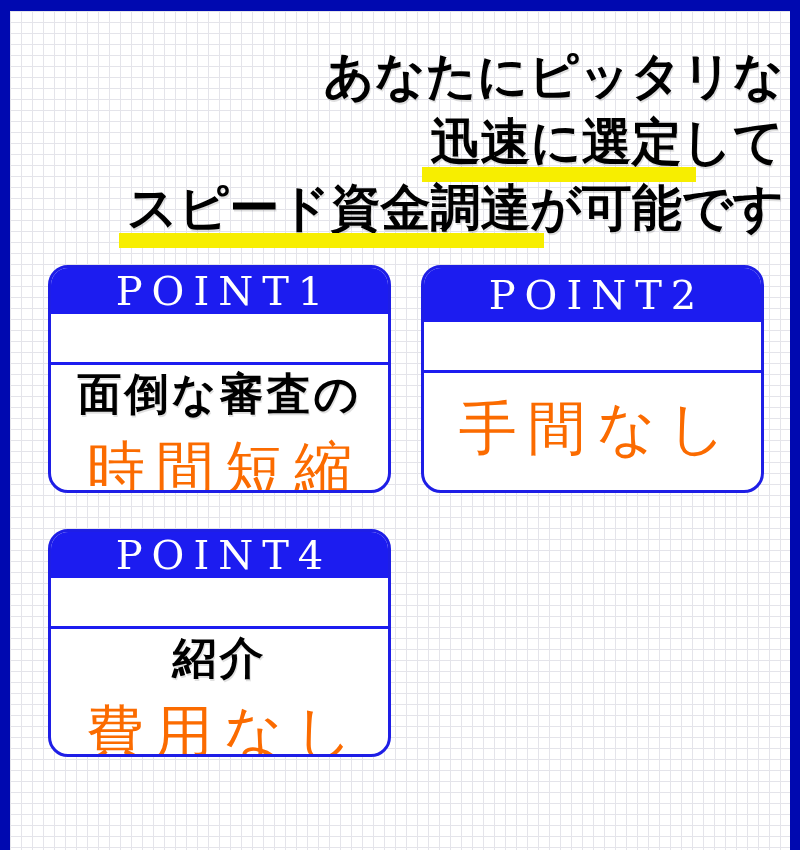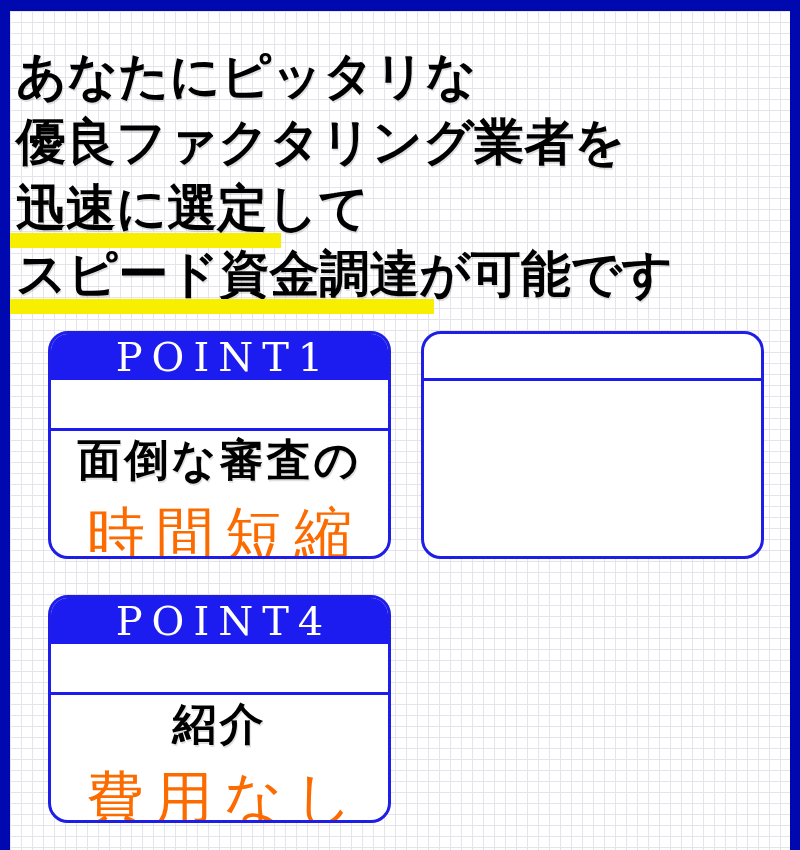--- a/index.html
+++ b/index.html
@@ -20,21 +20,21 @@
     border-right:10px solid var(--frame-blue);
     background-color:#ffffff;
     background-image:
       linear-gradient(to right, var(--grid-line) 1px, transparent 1px),
       linear-gradient(to bottom, var(--grid-line) 1px, transparent 1px);
     background-size:11px 11px;
     overflow:hidden;
   }
   .headline{
     padding:32px 6px 16px 6px;
-    text-align:left;
+    text-align:right;
     font-weight:bold;
     font-size:50px;
     line-height:66px;
     color:#000;
     text-shadow:1px 2px 0 rgba(0,0,0,0.12);
   }
   .hl{
     position:relative;
     display:inline-block;
   }
@@ -105,39 +105,42 @@
     white-space:nowrap;
   }
 </style>
 </head>
 <body>
 
 <div class="page">
 
   <div class="headline">
     <div>あなたにピッタリな</div>
-    <div>優良ファクタリング業者を</div>
     <div><span class="hl">迅速に選定</span><span>して</span></div>
     <div><span class="hl">スピード資金調達</span><span>が可能です</span></div>
   </div>
 
   <div class="points">
 
     <div class="card">
       <div class="card-header">
         <span>POINT1</span>
       </div>
       <div class="card-body">
         <div class="card-text">面倒な審査の</div>
         <div class="card-emphasis">時間短縮</div>
       </div>
     </div>
 
     <div class="card">
+      <div class="card-header">
+        <span>POINT2</span>
+      </div>
       <div class="card-body">
+        <div class="card-emphasis">手間なし</div>
       </div>
     </div>
 
 
     <div class="card">
       <div class="card-header">
         <span>POINT4</span>
       </div>
       <div class="card-body">
         <div class="card-text">紹介</div>

